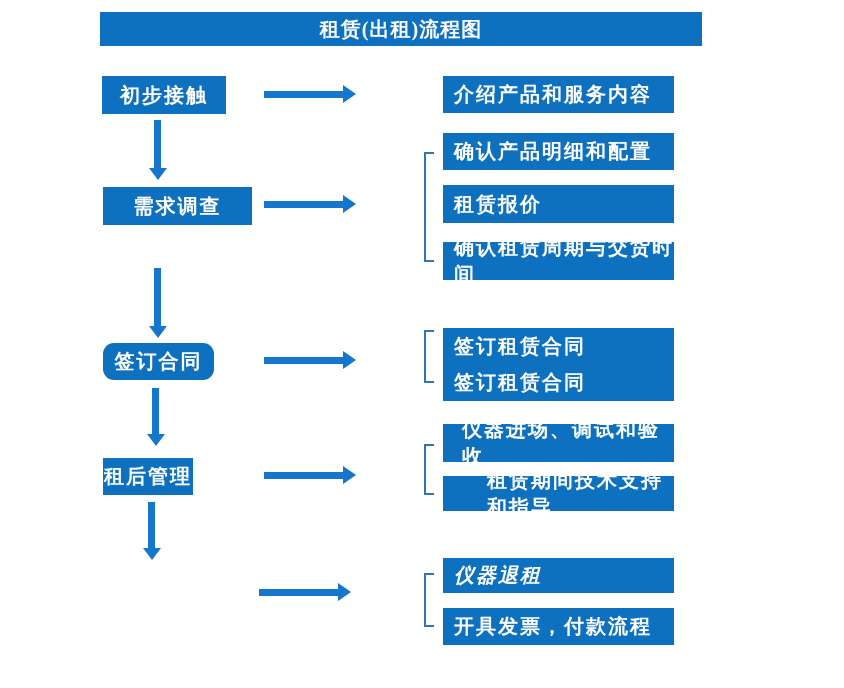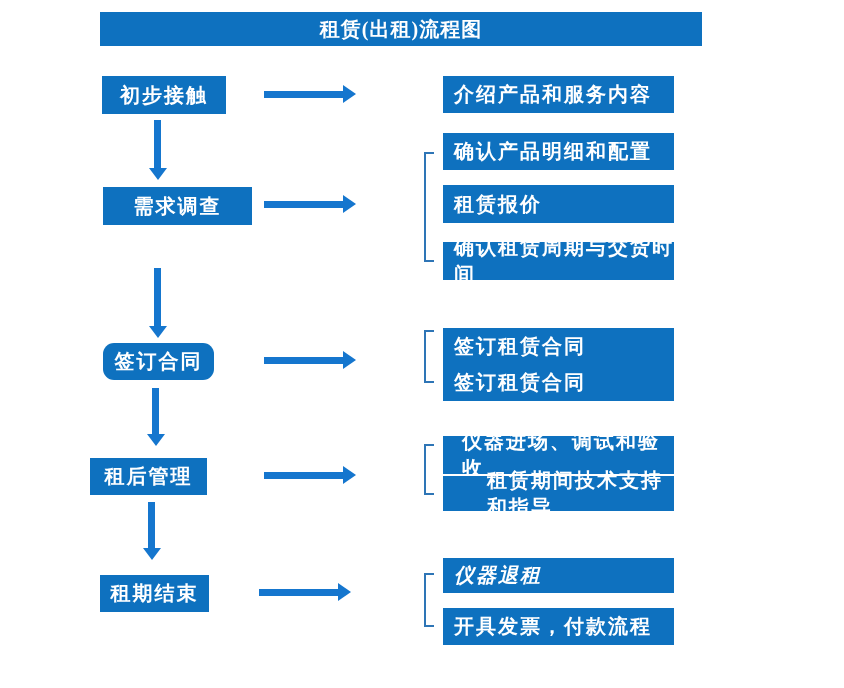--- a/index.html
+++ b/index.html
@@ -67,30 +67,29 @@
 
 <div class="canvas">
 
   <div class="title" style="left:100px; top:12px; width:602px; height:34px;">
     <span>租赁(出租)流程图</span>
   </div>
 
   <div class="box lbox" style="left:102px; top:76px;  width:124px; height:38px;">初步接触</div>
   <div class="box lbox" style="left:103px; top:187px; width:149px; height:38px;">需求调查</div>
   <div class="box lbox" style="left:103px; top:343px; width:111px; height:37px;border-radius:11px;">签订合同</div>
-  <div class="box lbox" style="left:90px; top:458px; width:117px; height:37px;">租后管理</div>
-  <div class="box lbox" style="left:100px; top:575px; width:109px; height:37px;">租期结束</div>
+  <div class="box lbox" style="left:103px; top:458px; width:90px; height:37px;">租后管理</div>
 
   <div class="box rbox" style="top:76px;  height:37px;">介绍产品和服务内容</div>
   <div class="box rbox" style="top:185px; height:38px;">租赁报价</div>
   <div class="box rbox" style="top:133px; height:37px;">确认产品明细和配置</div>
   <div class="box rbox" style="top:242px; height:38px;">确认租赁周期与交货时间</div>
   <div class="box rbox" style="top:328px; height:37px;">签订租赁合同</div>
   <div class="box rbox" style="top:364px; height:37px;">签订租赁合同</div>
-  <div class="box rbox" style="top:436px; height:38px;padding-left:19px;">仪器进场、调试和验收</div>
+  <div class="box rbox" style="top:424px; height:38px;padding-left:19px;">仪器进场、调试和验收</div>
   <div class="box rbox" style="top:476px; height:35px;padding-left:44px;">租赁期间技术支持和指导</div>
   <div class="box rbox" style="top:558px; height:35px;font-style:italic;">仪器退租</div>
   <div class="box rbox" style="top:608px; height:37px;">开具发票，付款流程</div>
 
   <div class="h-arrow" style="left:264px; top:86px;">
     <i class="shaft"></i>
       <i class="head"></i>
   </div>
   <div class="h-arrow" style="left:264px; top:196px;">
     <i class="shaft"></i>

